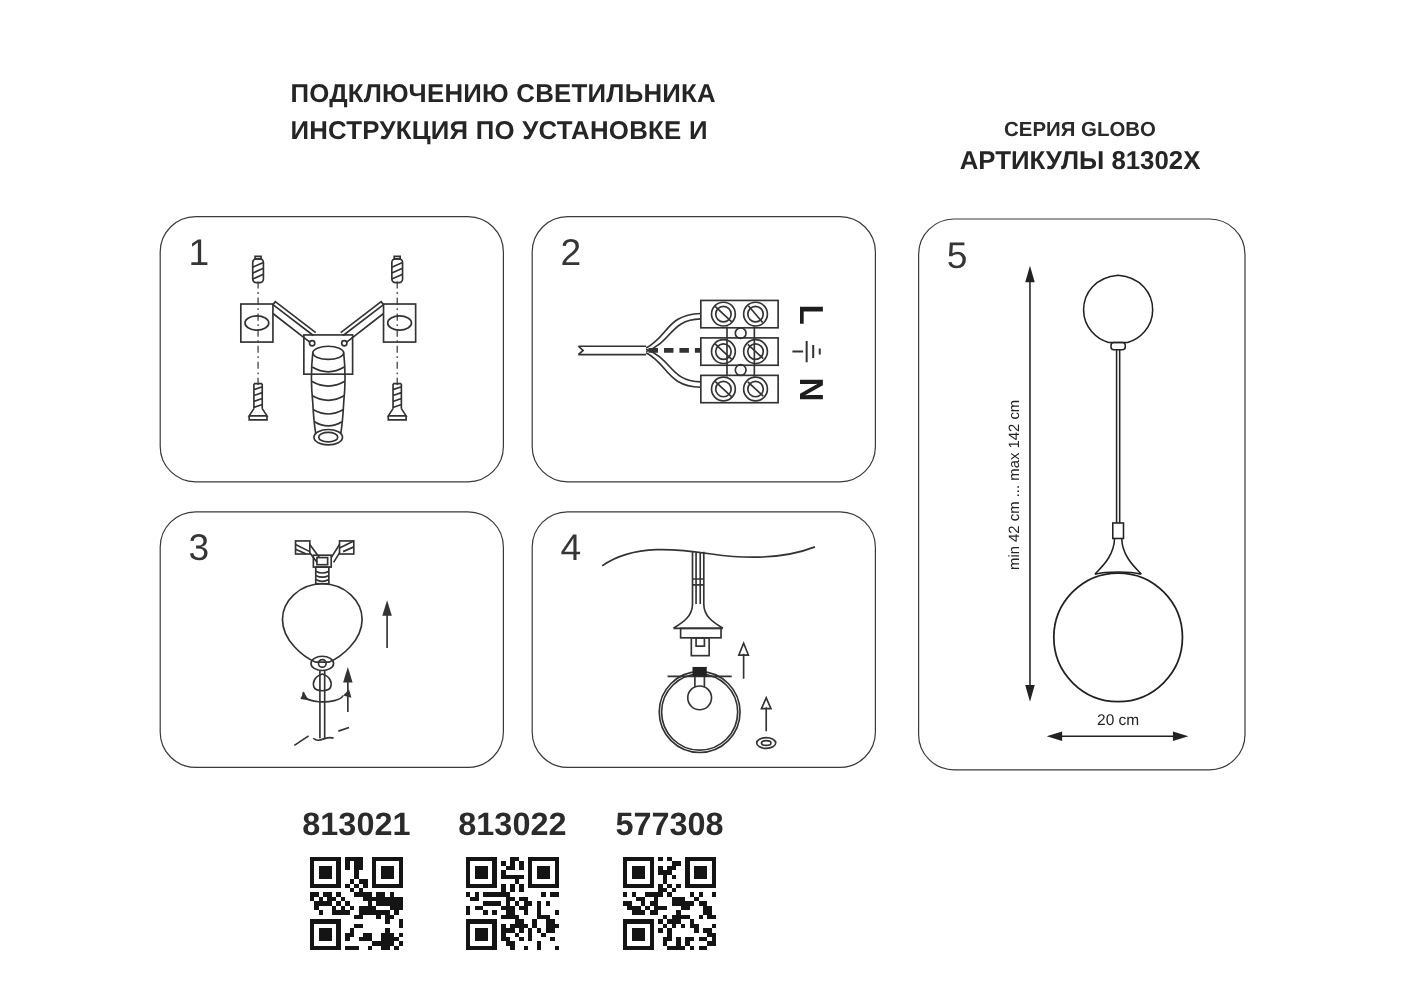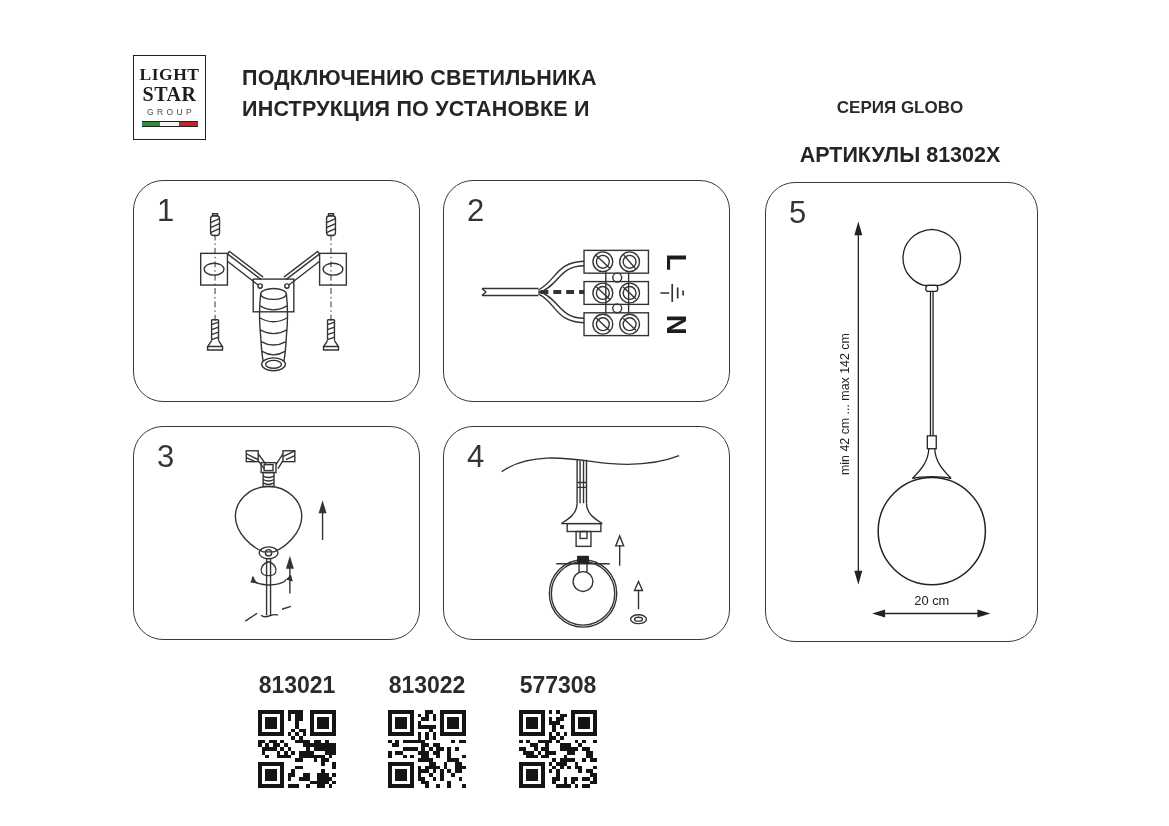--- a/index.html
+++ b/index.html
@@ -15,60 +15,50 @@
   .logo-star{font-family:"Liberation Serif","DejaVu Serif",serif;font-weight:bold;
         font-size:20px;line-height:1.05;letter-spacing:.5px;color:#1c1c1c;}
   .logo-group{font-size:8.5px;letter-spacing:3.4px;color:#4a4a4a;margin-top:2px;text-indent:3px;}
   .logo-flag{margin:4px auto 0;width:56px;height:4px;display:flex;
         border-top:1.2px solid #222;border-bottom:1.2px solid #222;}
   .logo-flag span{flex:1;}
   .title{position:absolute;left:242px;top:63px;font-size:21.5px;font-weight:bold;
         line-height:31px;color:#252525;letter-spacing:.2px;}
   .series-block{position:absolute;left:775px;top:70px;width:250px;text-align:center;}
   .series{font-size:17px;font-weight:bold;color:#2a2a2a;margin-top:28px;}
-  .articles-title{font-size:21.5px;font-weight:bold;margin-top:25px;color:#252525;}
+  .articles-title{font-size:21.5px;font-weight:bold;margin-top:4px;color:#252525;}
 
   
   .panel{position:absolute;border:1.6px solid #3a3a3a;border-radius:30px;
          box-sizing:border-box;background:#fff;}
   .panel svg{position:absolute;inset:0;width:100%;height:100%;}
   .panel-num{position:absolute;left:23px;top:12px;font-size:31px;font-weight:500;color:#353535;}
   #panel-1{left:133px;top:180px;width:287px;height:222px;}
   #panel-2{left:443px;top:180px;width:287px;height:222px;}
   #panel-3{left:133px;top:426px;width:287px;height:214px;}
   #panel-4{left:443px;top:426px;width:287px;height:214px;}
   #panel-5{left:765px;top:182px;width:273px;height:460px;}
 
   
   .article{position:absolute;top:672px;width:132px;text-align:center;}
   #article-0{left:231px;} #article-1{left:361px;} #article-2{left:492px;}
-  .article-code{font-size:23px;font-weight:bold;color:#2b2b2b;}
+  .article-code{font-size:27px;font-weight:bold;color:#2b2b2b;}
   .qr{width:78px;height:78px;margin:11px auto 0;}
   .qr svg{width:78px;height:78px;display:block;}
   .website{position:absolute;left:775px;top:677px;width:250px;text-align:center;
            font-size:19.5px;font-weight:bold;color:#2b2b2b;}
 
   text.dim{font-family:"Liberation Sans","DejaVu Sans",sans-serif;fill:#222;}
   text.term{font-family:"Liberation Sans","DejaVu Sans",sans-serif;fill:#1d1d1d;font-weight:bold;}
 </style>
 </head>
 <body>
 
 <div class="sheet">
 
-  <div class="logo">
-    <div class="logo-light">LIGHT</div>
-    <div class="logo-star">STAR</div>
-    <div class="logo-group">GROUP</div>
-    <div class="logo-flag">
-      <span style="background:#2f8f3f"></span>
-        <span style="background:#f5f5f5"></span>
-        <span style="background:#c2242a"></span>
-    </div>
-  </div>
 
   <div class="title">
     <div>ПОДКЛЮЧЕНИЮ СВЕТИЛЬНИКА</div>
     <div>ИНСТРУКЦИЯ ПО УСТАНОВКЕ И</div>
   </div>
 
   <div class="series-block">
     <div class="series">СЕРИЯ GLOBO</div>
     <div class="articles-title">АРТИКУЛЫ 81302X</div>
   </div>

